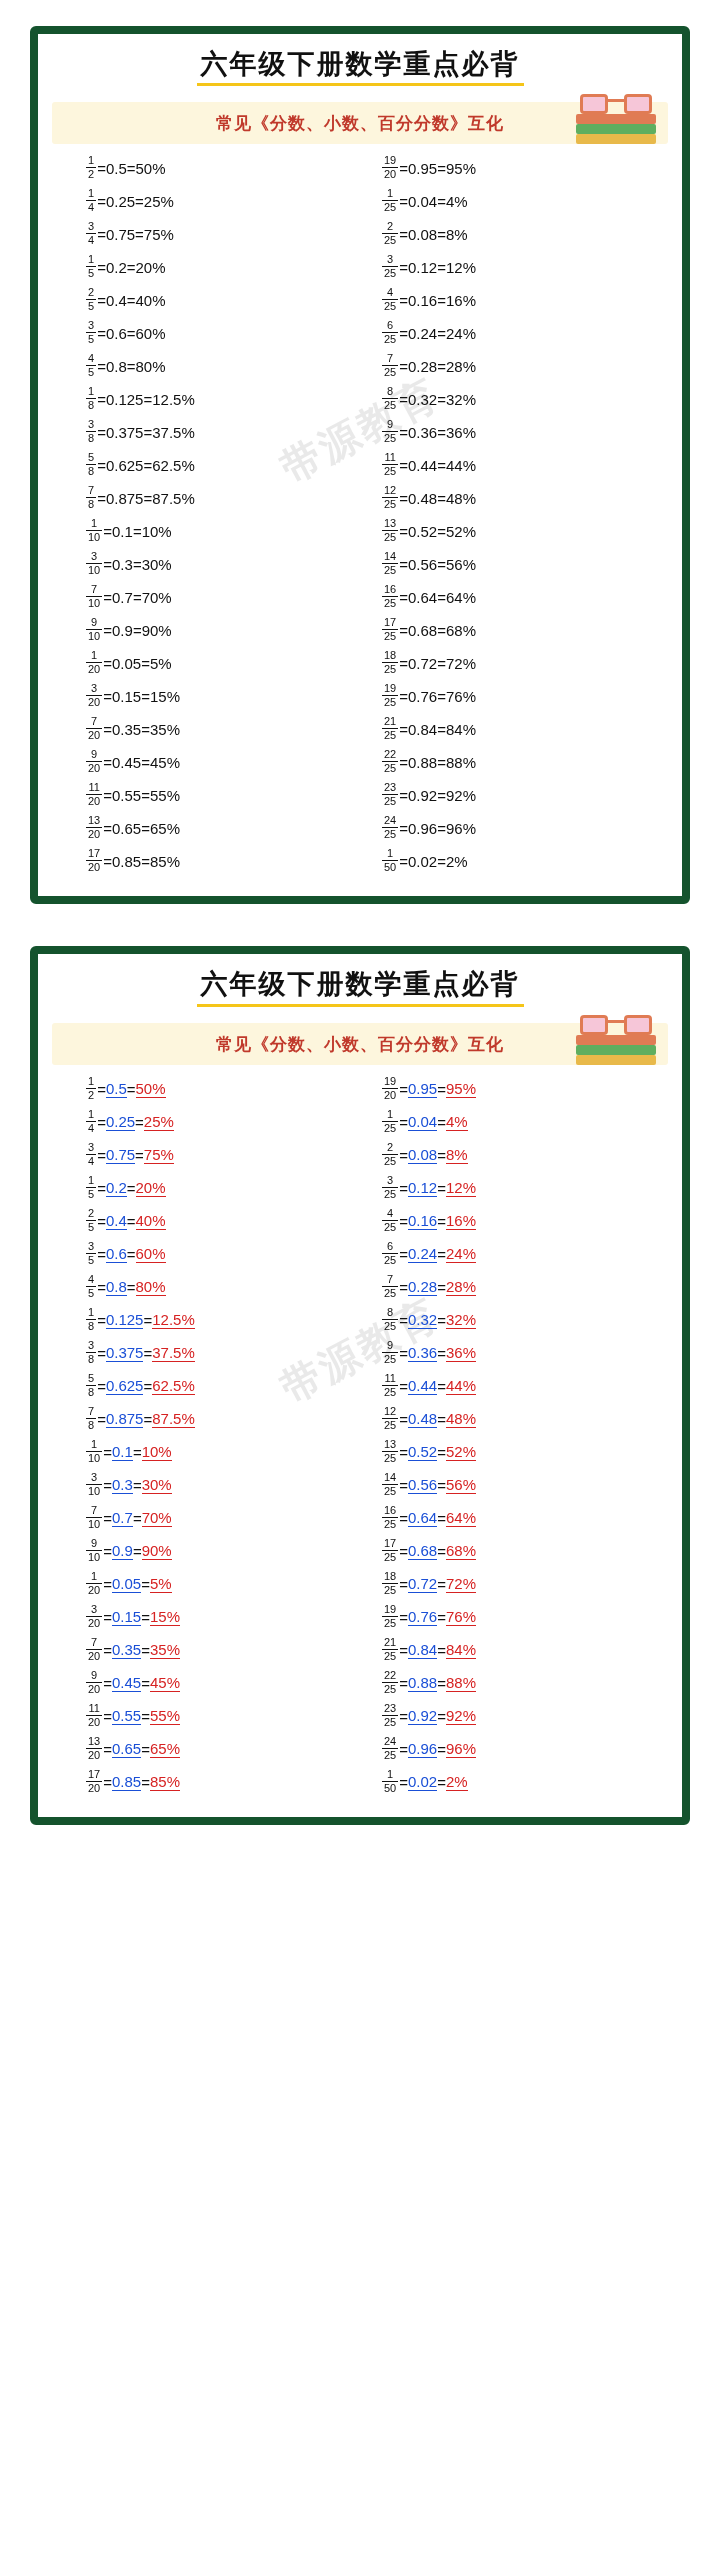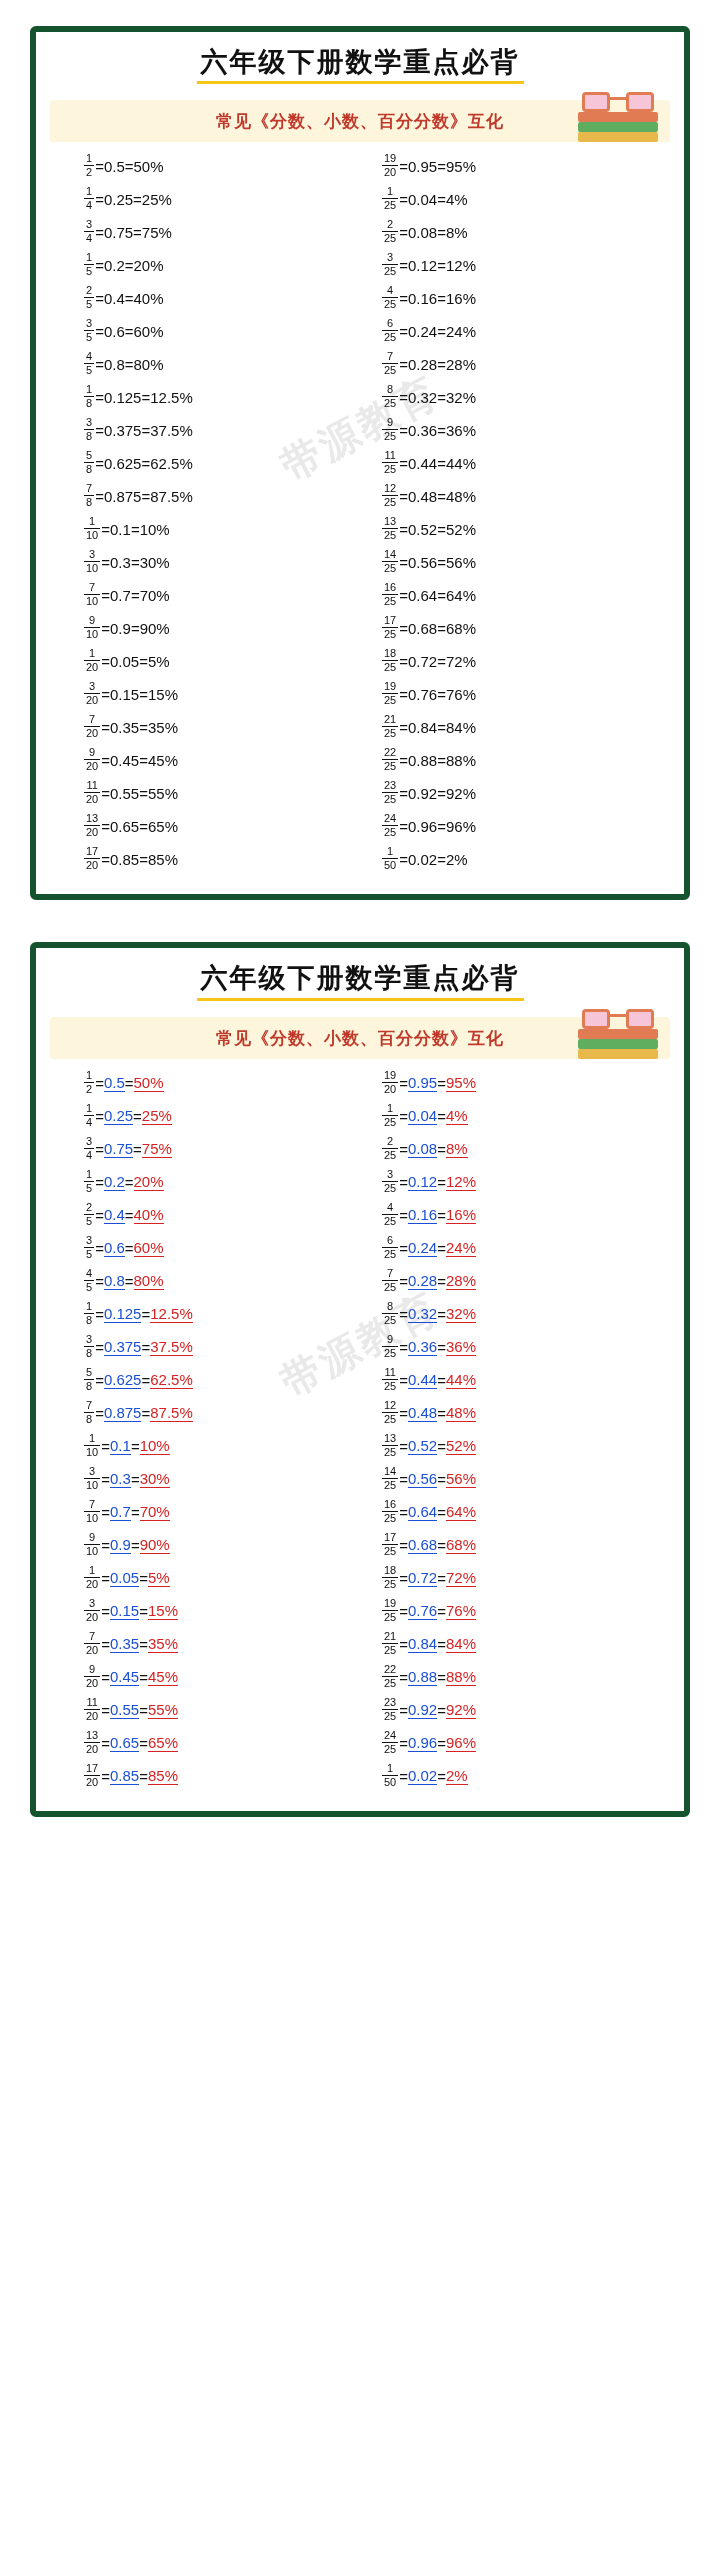--- a/index.html
+++ b/index.html
@@ -10,21 +10,21 @@
     font-family: "Liberation Sans", sans-serif;
   }
   .page {
     width: 720px;
     padding: 0;
   }
   .card {
     width: 660px;
     margin: 0 auto;
     background: #ffffff;
-    border: 6px solid #14532d;
+    border: 8px solid #14532d;
     border-radius: 6px;
     padding: 0 0 18px 0;
     position: relative;
     overflow: hidden;
   }
   .card-gap { height: 42px; }
   .top-space { height: 26px; }
 
   
   .title-wrap {

